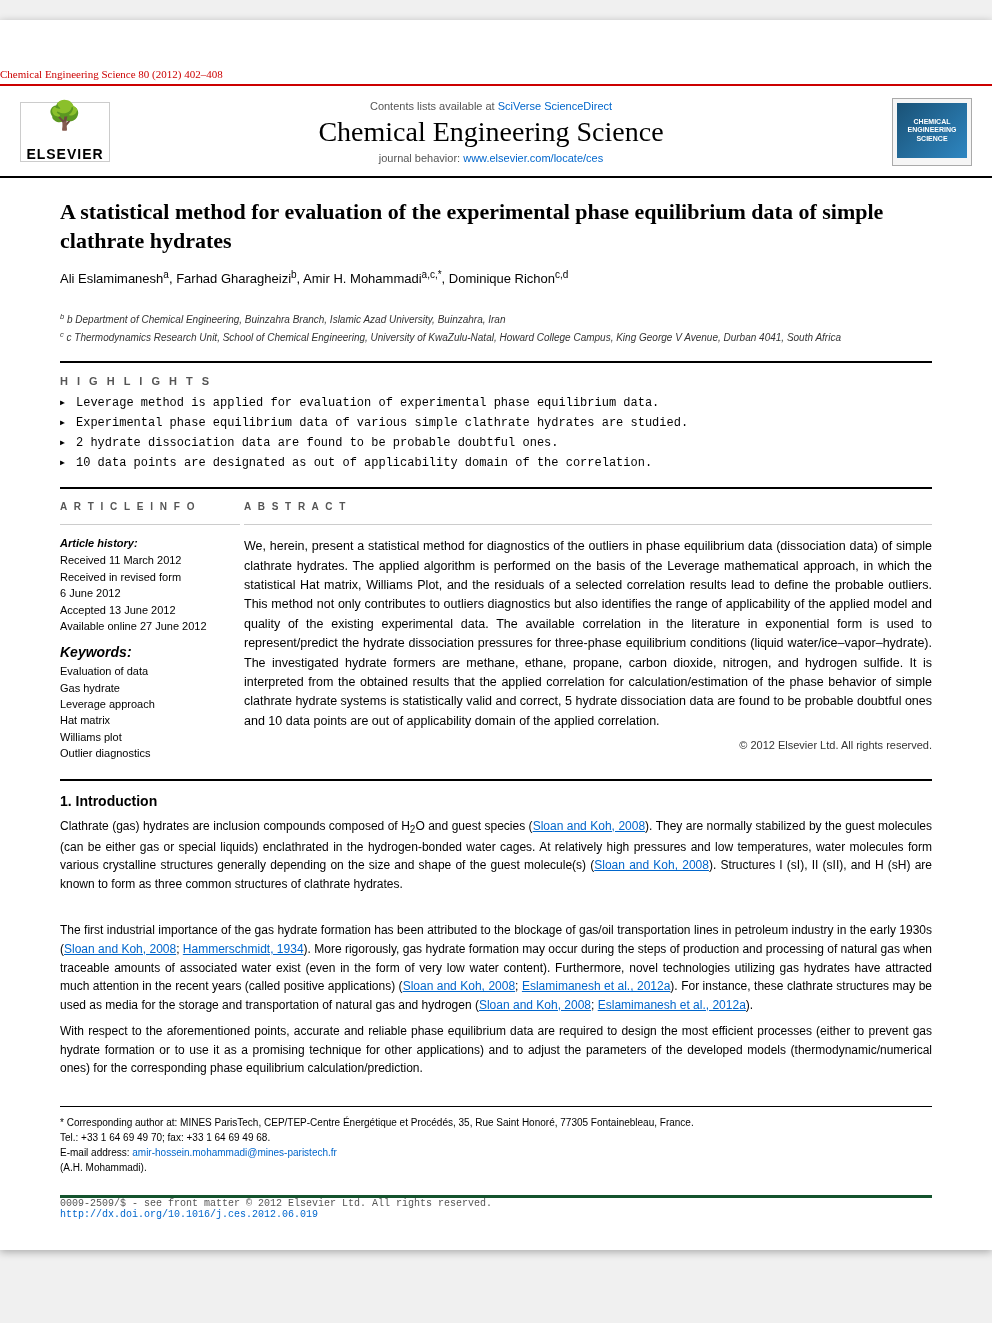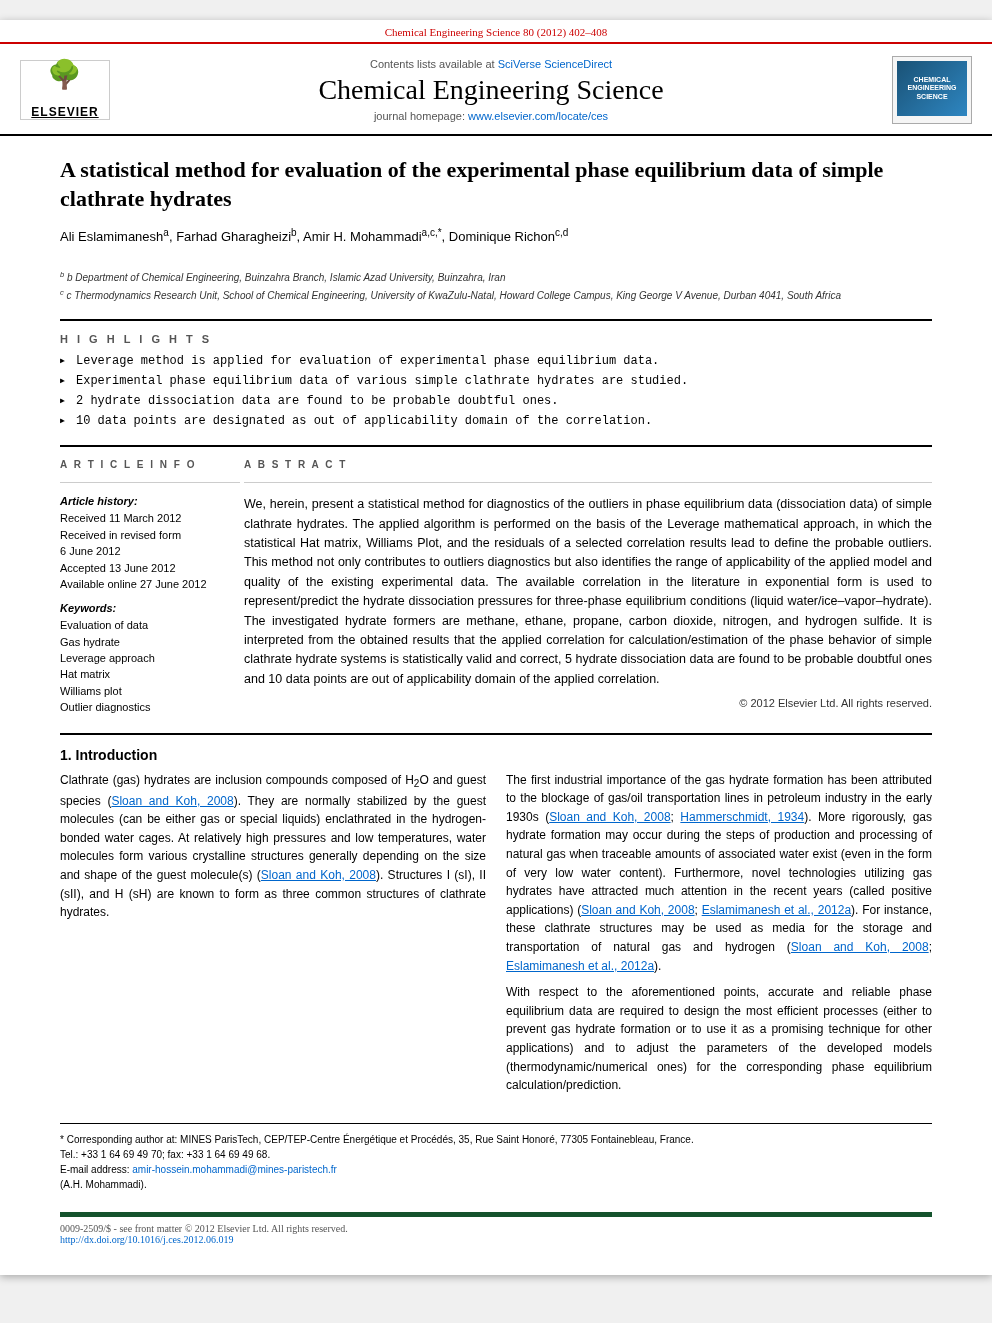--- a/index.html
+++ b/index.html
@@ -14,25 +14,25 @@
     }
     .page {
       width: 992px;
       background: #fff;
       padding: 0;
       box-shadow: 0 2px 8px rgba(0,0,0,0.3);
     }
     
     .top-bar {
       background: #fff;
-      text-align: center;
       padding: 6px 0 4px;
       border-bottom: 2px solid #c00;
       font-size: 11px;
       color: #c00;
+      margin-top: 42px;
     }
     
     .journal-header {
       display: flex;
       align-items: center;
       padding: 12px 20px 10px;
       border-bottom: 2px solid #000;
     }
     .elsevier-logo-box {
       border: 1px solid #ccc;
@@ -48,27 +48,26 @@
       align-items: center;
       justify-content: center;
       flex-direction: column;
     }
     .elsevier-tree {
       font-size: 28px;
       line-height: 1;
       color: #2d5a1b;
     }
     .elsevier-text {
-      font-size: 12px;
+      font-size: 14px;
       font-family: Arial, sans-serif;
       color: #000;
       letter-spacing: 1px;
       font-weight: bold;
       margin-top: 16px;
-      text-decoration: underline;
     }
     .journal-center {
       flex: 1;
       text-align: center;
     }
     .contents-line {
       font-size: 11px;
       color: #555;
       font-family: Arial, sans-serif;
       margin-bottom: 4px;
@@ -219,21 +218,21 @@
       font-size: 11px;
       font-weight: bold;
       font-style: italic;
       margin-bottom: 4px;
     }
     .article-info-section .date-item {
       margin-bottom: 1px;
       line-height: 1.4;
     }
     .keywords-label {
-      font-size: 11px;
+      font-size: 14px;
       font-style: italic;
       font-weight: bold;
       margin-top: 10px;
       margin-bottom: 4px;
     }
     .keyword-item {
       font-size: 11px;
       margin-bottom: 1px;
       line-height: 1.4;
     }
@@ -260,44 +259,44 @@
       margin-bottom: 8px;
       font-family: Arial, sans-serif;
     }
     .two-col-body {
       display: flex;
       gap: 20px;
       font-size: 12px;
       font-family: Arial, sans-serif;
       line-height: 1.55;
       text-align: justify;
+      flex-direction: column;
     }
     .body-col {
       flex: 1;
     }
     .body-col p {
       margin-bottom: 8px;
     }
     
     .footnote-area {
       border-top: 1px solid #000;
       margin-top: 20px;
       padding-top: 8px;
       font-size: 10px;
       font-family: Arial, sans-serif;
       line-height: 1.5;
       color: #000;
     }
     .footnote-bottom {
       margin-top: 20px;
       font-size: 10px;
-      font-family: Liberation Serif, serif;
+      font-family: Liberation Mono, monospace;
       color: #555;
-      border-top: 5px solid #14532d;
-      padding-top: 6px;
+      border-top: 3px solid #14532d;
     }
     .inline-link {
       color: #0066cc;
       text-decoration: none;
     }
     .inline-link-red {
       color: #c00;
       text-decoration: underline;
       text-align: right;
     }
@@ -320,21 +319,21 @@
       </div>
     </div>
 
     <div class="journal-center">
       <div class="contents-line">
         <span>Contents lists available at</span>
         <a class="inline-link-red">SciVerse ScienceDirect</a>
       </div>
       <div class="journal-title-main">Chemical Engineering Science</div>
       <div class="journal-homepage">
-        <span>journal homepage:</span>
+        <span>journal behavior:</span>
         <a class="inline-link">www.elsevier.com/locate/ces</a>
       </div>
     </div>
 
     <div class="journal-logo-right">
       <div class="journal-logo-box">
         <div class="journal-logo-img">
           <span>CHEMICAL
 ENGINEERING
 SCIENCE</span>

